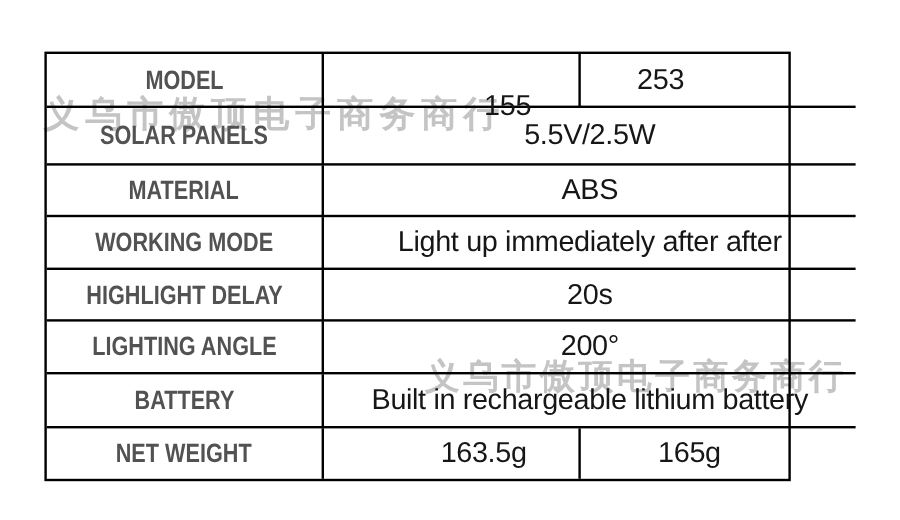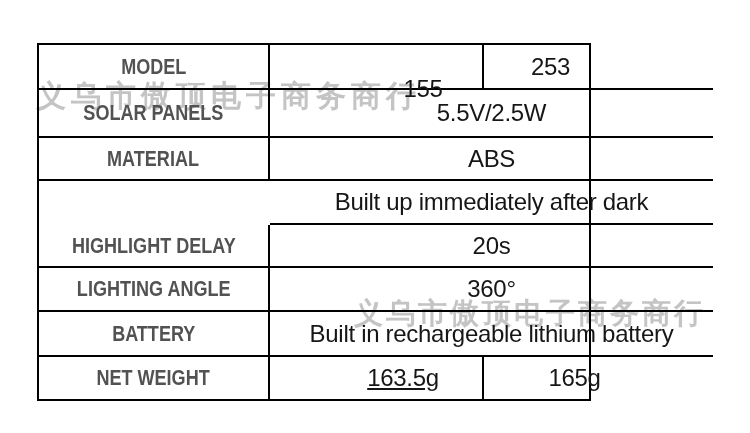--- a/index.html
+++ b/index.html
@@ -9,21 +9,21 @@
   }
   .watermark{
     position:absolute;white-space:nowrap;z-index:1;
     color:#c4c4c4;line-height:1;user-select:none;
     font-family:"DejaVu Sans","Liberation Sans",sans-serif;
     font-weight:bold;
   }
   .wm-top{left:36px;top:81px;font-size:30px;letter-spacing:5px;}
   .wm-bottom{left:354px;top:299px;font-size:29px;letter-spacing:3px;}
   .spec-table{
-    position:absolute;left:37px;top:43px;width:554px;height:358px;
+    position:absolute;left:37px;top:43px;width:622px;height:358px;
     box-sizing:border-box;border:2px solid #000;z-index:2;
     display:grid;
     grid-template-columns:231px 214px 229px;
     grid-template-rows:45px 48px 43px 44px 43px 44px 45px 42px;
   }
   .cell{
     border-right:2px solid #000;border-bottom:2px solid #000;
     display:flex;align-items:center;justify-content:center;
     overflow:visible;
   }
@@ -32,21 +32,21 @@
   .cell.merged{grid-column:2 / 4;}
   .lbl{
     font-weight:bold;font-size:22px;color:#525252;white-space:nowrap;
     transform:scaleX(0.82);transform-origin:center;letter-spacing:0px;
   }
   .val{
     font-size:24px;color:#161616;white-space:nowrap;letter-spacing:-0.3px;
   }
   .sh-r1a{transform:translateX(47px);margin-top:44px;}
   .sh-r1b{transform:translateX(-48px);}
-  .sh-r8a{transform:translateX(27px);text-decoration:underline;}
+  .sh-r8a{transform:translateX(27px);}
   .sh-r8b{transform:translateX(-24px);}
 </style>
 </head>
 <body>
 
 <div class="canvas">
 
   <div class="watermark wm-top">义乌市傲顶电子商务商行</div>
   <div class="watermark wm-bottom">义乌市傲顶电子商务商行</div>
 
@@ -69,36 +69,39 @@
       <span class="val">5.5V/2.5W</span>
     </div>
 
     <div class="cell">
       <span class="lbl">MATERIAL</span>
     </div>
     <div class="cell merged no-r">
       <span class="val">ABS</span>
     </div>
 
+    <div class="cell">
+      <span class="lbl">WORKING MODE</span>
+    </div>
     <div class="cell merged no-r">
-      <span class="val">Built up immediately after dark</span>
+      <span class="val">Light up immediately after after</span>
     </div>
 
     <div class="cell">
       <span class="lbl">HIGHLIGHT DELAY</span>
     </div>
     <div class="cell merged no-r">
       <span class="val">20s</span>
     </div>
 
     <div class="cell">
       <span class="lbl">LIGHTING ANGLE</span>
     </div>
     <div class="cell merged no-r">
-      <span class="val">360°</span>
+      <span class="val">200°</span>
     </div>
 
     <div class="cell">
       <span class="lbl">BATTERY</span>
     </div>
     <div class="cell merged no-r">
       <span class="val">Built in rechargeable lithium battery</span>
     </div>
 
     <div class="cell no-b">

